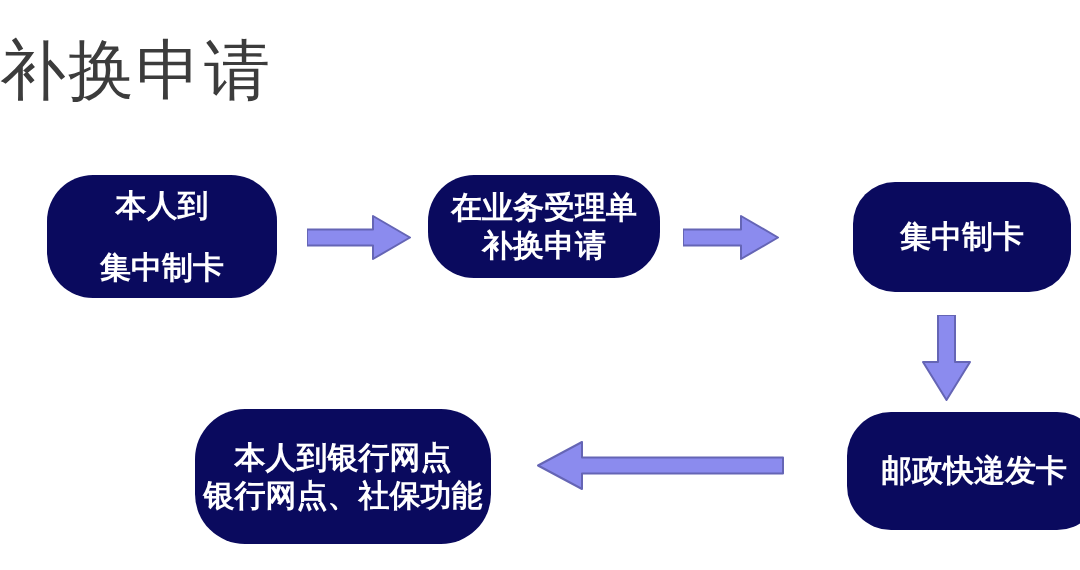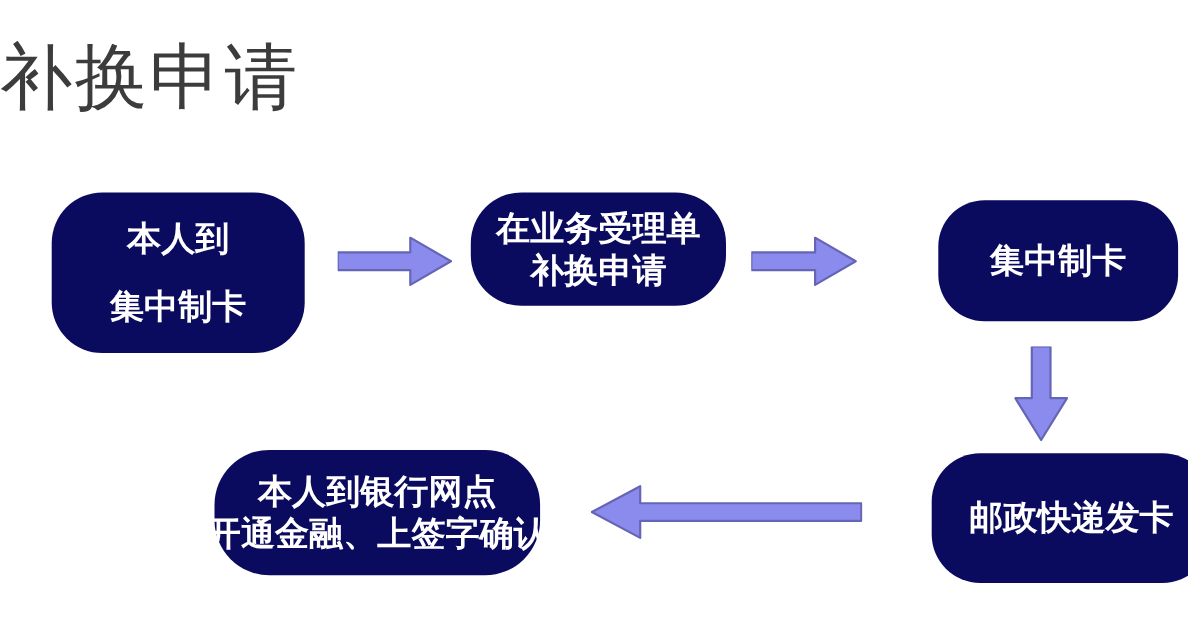--- a/index.html
+++ b/index.html
@@ -36,25 +36,25 @@
     flex-direction: column;
     align-items: center;
     justify-content: center;
     text-align: center;
     font-weight: 700;
     font-size: 31px;
     line-height: 38px;
     box-sizing: border-box;
   }
   .node span { display: block; white-space: nowrap; }
-  .node1 { left: 47px;  top: 175px; width: 230px; height: 146px; border-radius: 46px; gap: 24px; }
+  .node1 { left: 47px;  top: 175px; width: 230px; height: 123px; border-radius: 46px; gap: 24px; }
   .node2 { left: 428px; top: 175px; width: 232px; height: 103px; border-radius: 46px; }
   .node3 { left: 853px; top: 182px; width: 218px; height: 110px; border-radius: 42px; text-align: center; }
   .node4 { left: 815px; top: 412px; width: 254px; height: 118px; border-radius: 44px; margin-left: 32px; }
-  .node5 { left: 195px; top: 409px; width: 296px; height: 114px; border-radius: 50px; }
+  .node5 { left: 195px; top: 409px; width: 296px; height: 135px; border-radius: 50px; }
   .arrow { position: absolute; }
   .arrow polygon {
     fill: var(--arrow-fill, #8b8bee);
     stroke: var(--arrow-border, #6565b5);
     stroke-width: 2;
     stroke-linejoin: round;
   }
   .arrow1 { left: 307px; top: 215px; }
   .arrow2 { left: 683px; top: 215px; }
   .arrow3 { left: 922px; top: 315px; }
@@ -96,16 +96,16 @@
   <div class="node node4">
     <span>邮政快递发卡</span>
   </div>
 
   <svg class="arrow arrow4" width="247" height="49" viewBox="0 0 247 49">
     <polygon points="1,24.5 45,1 45,16.5 246,16.5 246,32.5 45,32.5 45,48"></polygon>
   </svg>
 
   <div class="node node5">
     <span>本人到银行网点</span>
-    <span>开通金融、上签字确认</span>
+    <span>银行网点、社保功能</span>
   </div>
 
 </div>
 
 </body></html>

